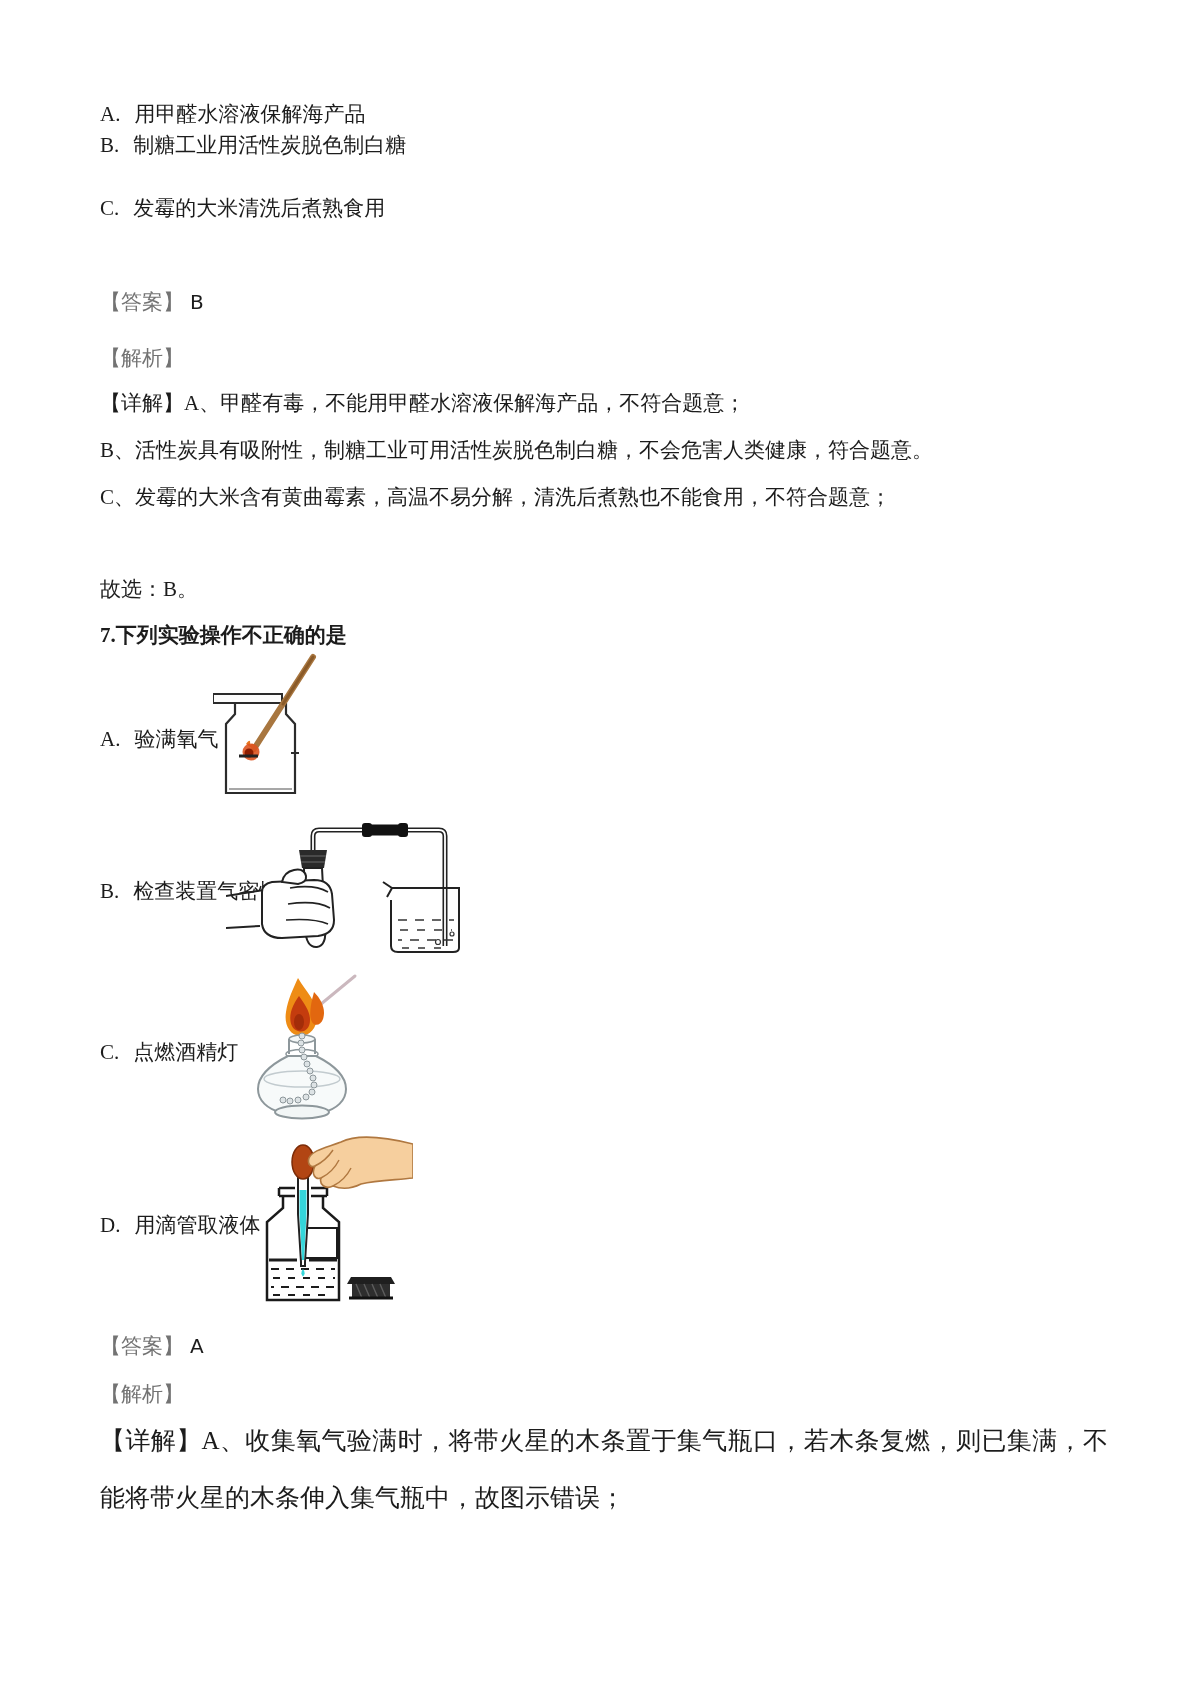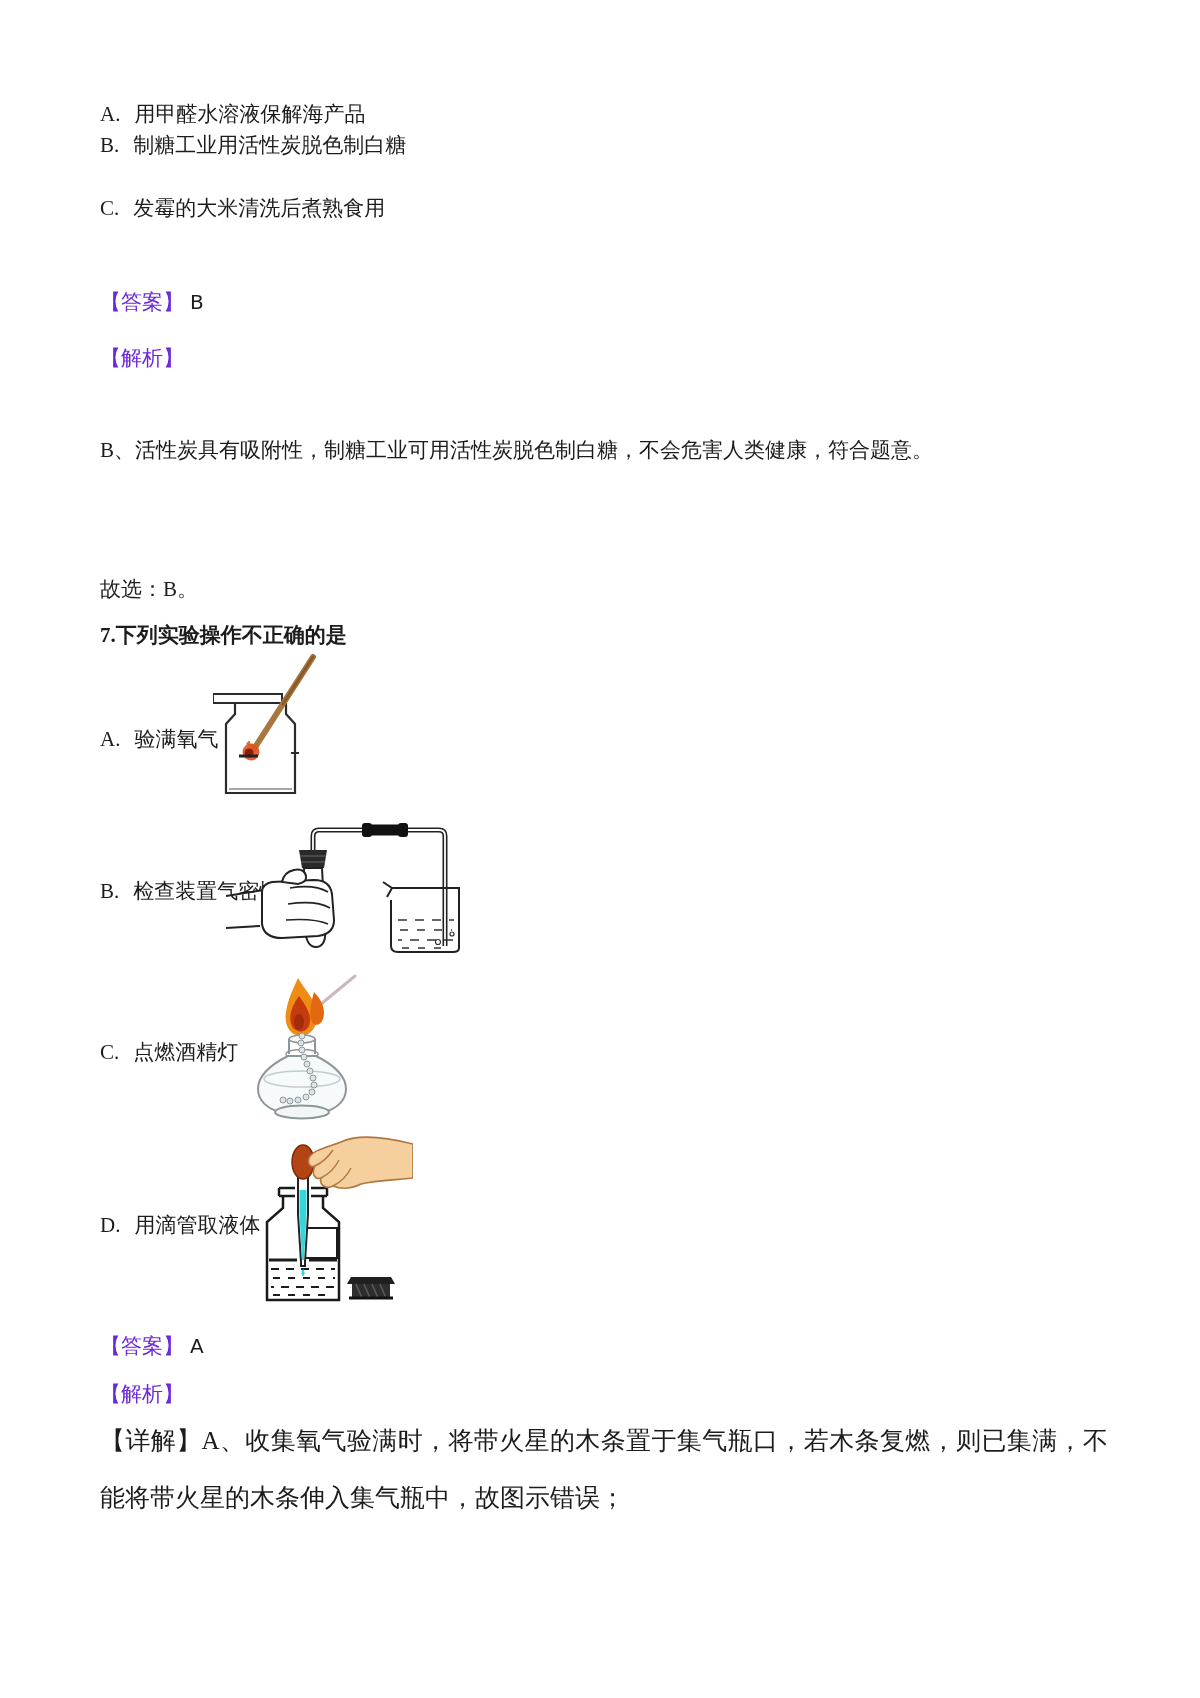--- a/index.html
+++ b/index.html
@@ -4,21 +4,21 @@
 <style>
   html,body{margin:0;padding:0;background:#ffffff;}
   .page{
     position:relative;width:1200px;height:1698px;background:#ffffff;
     font-family:"Liberation Serif","DejaVu Serif",serif;
     color:#1c1c1c;overflow:hidden;
   }
   .line{position:absolute;left:100px;font-size:21px;line-height:26px;white-space:nowrap;}
   .para{position:absolute;left:100px;font-size:25px;}
   .wrap{white-space:normal;width:1008px;line-height:57px;text-align:justify;}
-  .label-blue{color:#6d28d9;}
+  .label-blue{color:#737373;}
   .ans{font-family:"DejaVu Sans","Liberation Sans",sans-serif;font-size:20px;margin-left:6px;font-weight:500;}
   .opt-label{display:inline-block;margin-right:14px;}
   .stem{font-weight:bold;}
   .fig{position:absolute;}
 </style>
 </head>
 <body>
 
 <div class="page">
 
@@ -31,21 +31,23 @@
   <div class="line" style="top:195px">
     <span class="opt-label">C.</span><span>发霉的大米清洗后煮熟食用</span>
   </div>
 
   <div class="line" style="top:289px">
     <span class="label-blue">【答案】</span><span class="ans">B</span>
   </div>
   <div class="line" style="top:345px">
     <span class="label-blue">【解析】</span>
   </div>
+  <div class="line" style="top:390px">【详解】A、甲醛有毒，不能用甲醛水溶液保解海产品，不符合题意；</div>
   <div class="line" style="top:437px">B、活性炭具有吸附性，制糖工业可用活性炭脱色制白糖，不会危害人类健康，符合题意。</div>
+  <div class="line" style="top:484px">C、发霉的大米含有黄曲霉素，高温不易分解，清洗后煮熟也不能食用，不符合题意；</div>
   <div class="line" style="top:576px">故选：B。</div>
 
   <div class="line stem" style="top:622px">7.下列实验操作不正确的是</div>
 
   <div class="line" style="top:726px">
     <span class="opt-label">A.</span><span>验满氧气</span>
   </div>
   <div class="line" style="top:878px">
     <span class="opt-label">B.</span><span>检查装置气密性</span>
   </div>

